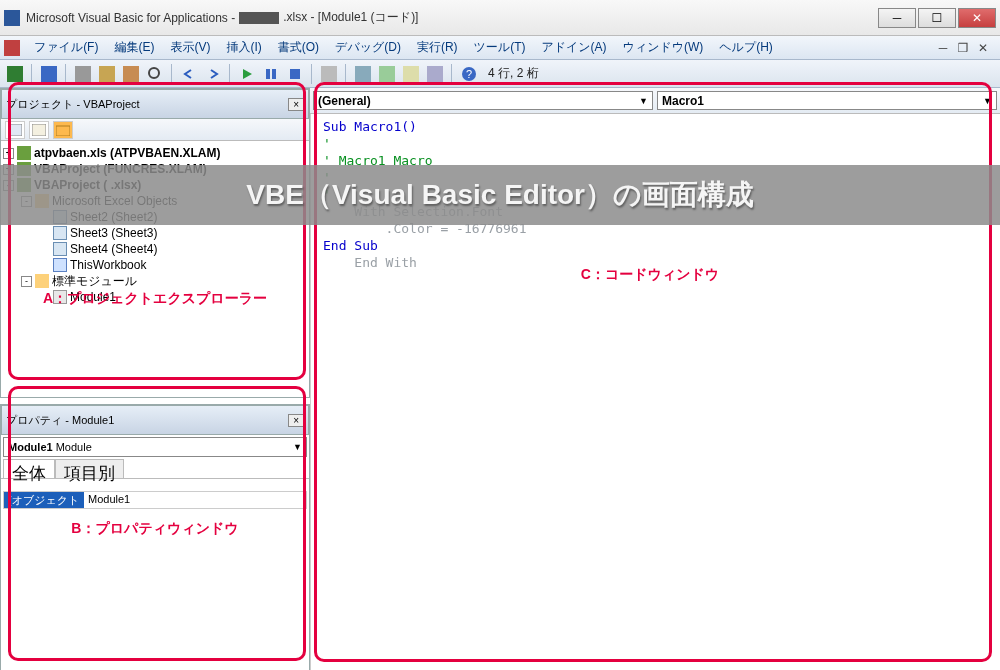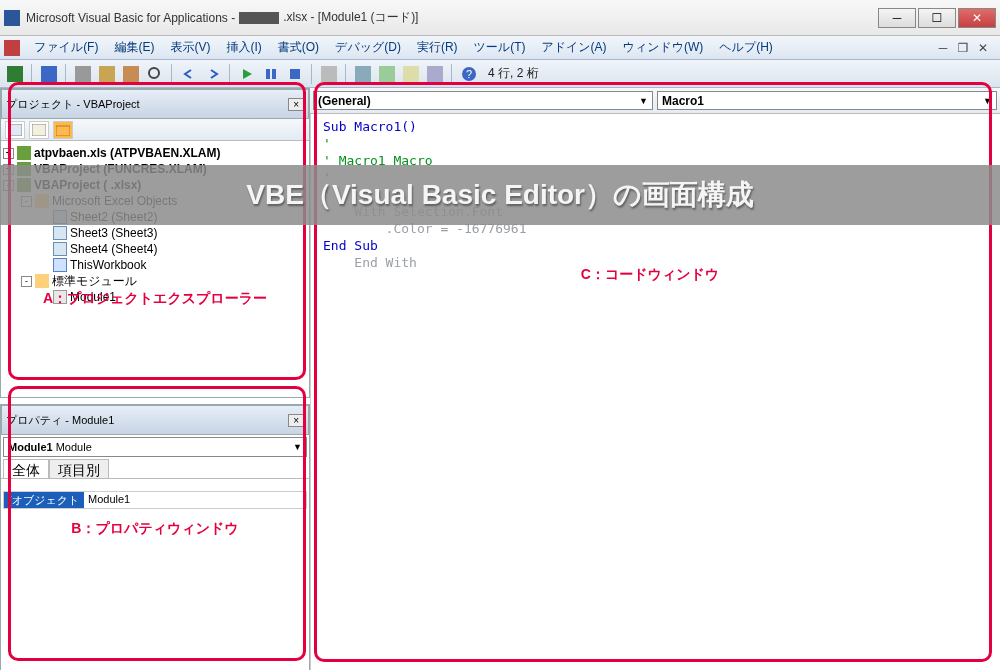--- a/index.html
+++ b/index.html
@@ -52,21 +52,21 @@
   .ti-sheet { background:#d8e6f3; border:1px solid #6b8fb3;}
   .ti-book { background:#cfe2ff; border:1px solid #5a80c2;}
   .ti-module { background:#e8e8e8; border:1px solid #999;}
   .tree-row.bold { font-weight:bold;}
   
   
   .props-pane { margin-top:6px; border:1px solid #9aa; flex:1; display:flex; flex-direction:column; position:relative;}
   .props-combo { height:20px; margin:2px; border:1px solid #888; display:flex; align-items:center; padding:0 4px; font-size:11px; background:#fff;}
   .props-combo .dn{margin-left:auto;font-size:9px;}
   .props-tabs { display:flex; height:20px; border-bottom:1px solid #bbb; padding-left:2px;}
-  .props-tab { padding:2px 8px; border:1px solid #bbb; background:#fff; border-bottom:none; margin-right:0px; font-size:14px;}
+  .props-tab { padding:2px 8px; border:1px solid #bbb; background:#fff; border-bottom:none; margin-right:0px; font-size:17px;}
   .props-grid-row { display:flex; height:18px; border:1px solid #ccc; margin:12px 2px;}
   .props-grid-row .k{ width:80px; background:#1c5fba; color:#fff; padding:1px 4px; font-size:11px;}
   .props-grid-row .v{ flex:1; padding:1px 4px; background:#fff; font-size:11px;}
   
   
   .code-combos { display:flex; gap:4px; padding:3px; background:linear-gradient(#f6f8fb,#e4ebf3); border-bottom:1px solid #bbb;}
   .combo { flex:1; height:19px; background:#fff; border:1px solid #888; display:flex; align-items:center; padding:0 4px; font-size:12px;}
   .combo .dn{margin-left:auto;font-size:9px;}
   .code-area { font-family: "MS Gothic","Consolas",monospace; font-size:13px; padding:4px 12px; line-height:17px; background:#fff; position:relative; height:calc(100% - 26px); border-left:1px solid #ccc;}
   .code-line { white-space:pre; }

